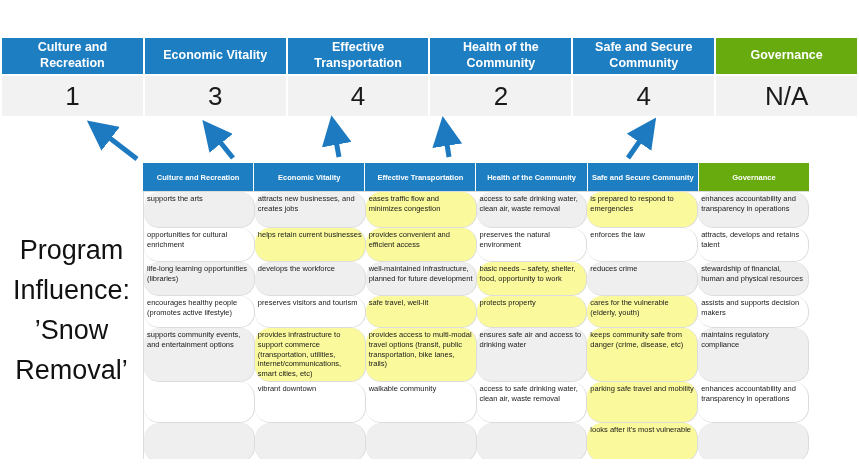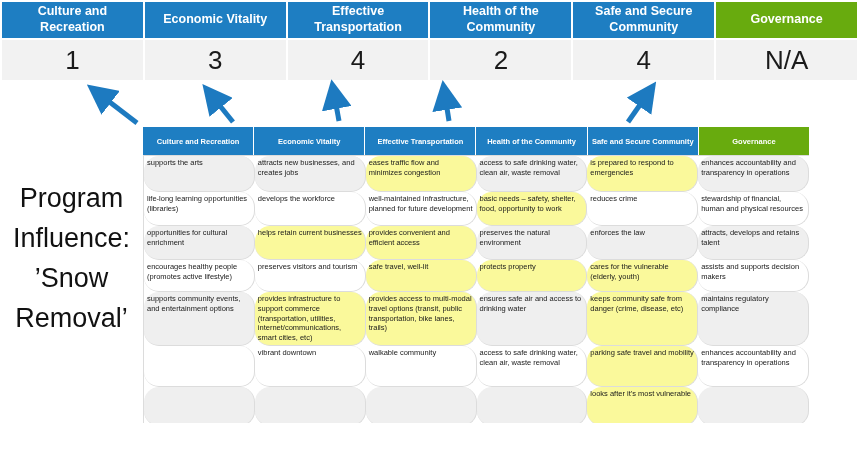--- a/index.html
+++ b/index.html
@@ -1,35 +1,35 @@
 <!DOCTYPE html>
 <html style="--blue: #1E7EC2; --green: #68AB0E; --yellow: #FAF99B; --band: #EFEFEF; --scorebg: #F2F2F2; --arrow: #1D7AC0;"><head>
 <meta charset="utf-8">
 <style>
   html,body{margin:0;padding:0;background:#fff;}
   .slide{position:relative;width:859px;height:423px;background:#fff;overflow:hidden;
-         font-family:"Liberation Sans","DejaVu Sans",sans-serif;color:#000;}
+         font-family:"Liberation Sans","DejaVu Sans",sans-serif;color:#000;margin-top:36px;}
 
   
   .top-table{position:absolute;left:2px;top:2px;width:855px;display:grid;
              grid-template-columns:repeat(6,1fr);gap:2px;background:#fff;}
   .tt-h{background:var(--blue,#1E7EC2);color:#fff;font-weight:bold;font-size:12.5px;
         line-height:1.25;height:36px;display:flex;align-items:center;justify-content:center;
         text-align:center;padding:0 6px;}
   .tt-h.green{background:var(--green,#68AB0E);}
   .tt-s{background:var(--scorebg,#F2F2F2);height:40px;display:flex;align-items:center;
         justify-content:center;font-size:26px;color:#1a1a1a;}
 
   
   .arrows{position:absolute;left:0;top:76px;width:859px;height:54px;}
   .arrows line{stroke:var(--arrow,#1D7AC0);stroke-width:5;}
   .arrows .head{fill:var(--arrow,#1D7AC0);}
 
   
-  .program-label{position:absolute;left:0;top:178px;width:143px;text-align:center;
+  .program-label{position:absolute;left:0;top:194px;width:143px;text-align:center;
                  font-size:27px;line-height:40px;color:#111;}
 
   
   .matrix{position:absolute;left:143px;top:127px;width:666px;}
   .mhead{display:grid;grid-template-columns:repeat(6,1fr);gap:1px;background:#fff;}
   .mh{background:var(--blue,#1E7EC2);color:#fff;font-weight:bold;font-size:7.5px;
       line-height:1.2;height:28px;display:flex;align-items:center;justify-content:center;
       text-align:center;padding:0 4px;}
   .mh.green{background:var(--green,#68AB0E);}
   .mbody{border-left:1px solid #dcdcdc;border-top:1px solid #dcdcdc;}
@@ -109,35 +109,35 @@
     </div>
     <div class="mbody">
       <div class="mrow r1">
         <div class="mcell">supports the arts</div>
         <div class="mcell">attracts new businesses, and creates jobs</div>
         <div class="mcell hl">eases traffic flow and minimizes congestion</div>
         <div class="mcell">access to safe drinking water, clean air, waste removal</div>
         <div class="mcell hl">is prepared to respond to emergencies</div>
         <div class="mcell">enhances accountability and transparency in operations</div>
       </div>
+      <div class="mrow r2">
+        <div class="mcell">opportunities for cultural enrichment</div>
+        <div class="mcell hl">helps retain current businesses</div>
+        <div class="mcell hl">provides convenient and efficient access</div>
+        <div class="mcell">preserves the natural environment</div>
+        <div class="mcell">enforces the law</div>
+        <div class="mcell">attracts, develops and retains talent</div>
+      </div>
       <div class="mrow r3">
         <div class="mcell">life-long learning opportunities (libraries)</div>
         <div class="mcell">develops the workforce</div>
         <div class="mcell">well-maintained infrastructure, planned for future development</div>
         <div class="mcell hl">basic needs – safety, shelter, food, opportunity to work</div>
         <div class="mcell">reduces crime</div>
         <div class="mcell">stewardship of financial, human and physical resources</div>
-      </div>
-      <div class="mrow r2">
-        <div class="mcell">opportunities for cultural enrichment</div>
-        <div class="mcell hl">helps retain current businesses</div>
-        <div class="mcell hl">provides convenient and efficient access</div>
-        <div class="mcell">preserves the natural environment</div>
-        <div class="mcell">enforces the law</div>
-        <div class="mcell">attracts, develops and retains talent</div>
       </div>
       <div class="mrow r4">
         <div class="mcell">encourages healthy people (promotes active lifestyle)</div>
         <div class="mcell">preserves visitors and tourism</div>
         <div class="mcell hl">safe travel, well-lit</div>
         <div class="mcell hl">protects property</div>
         <div class="mcell hl">cares for the vulnerable (elderly, youth)</div>
         <div class="mcell">assists and supports decision makers</div>
       </div>
       <div class="mrow r5">

